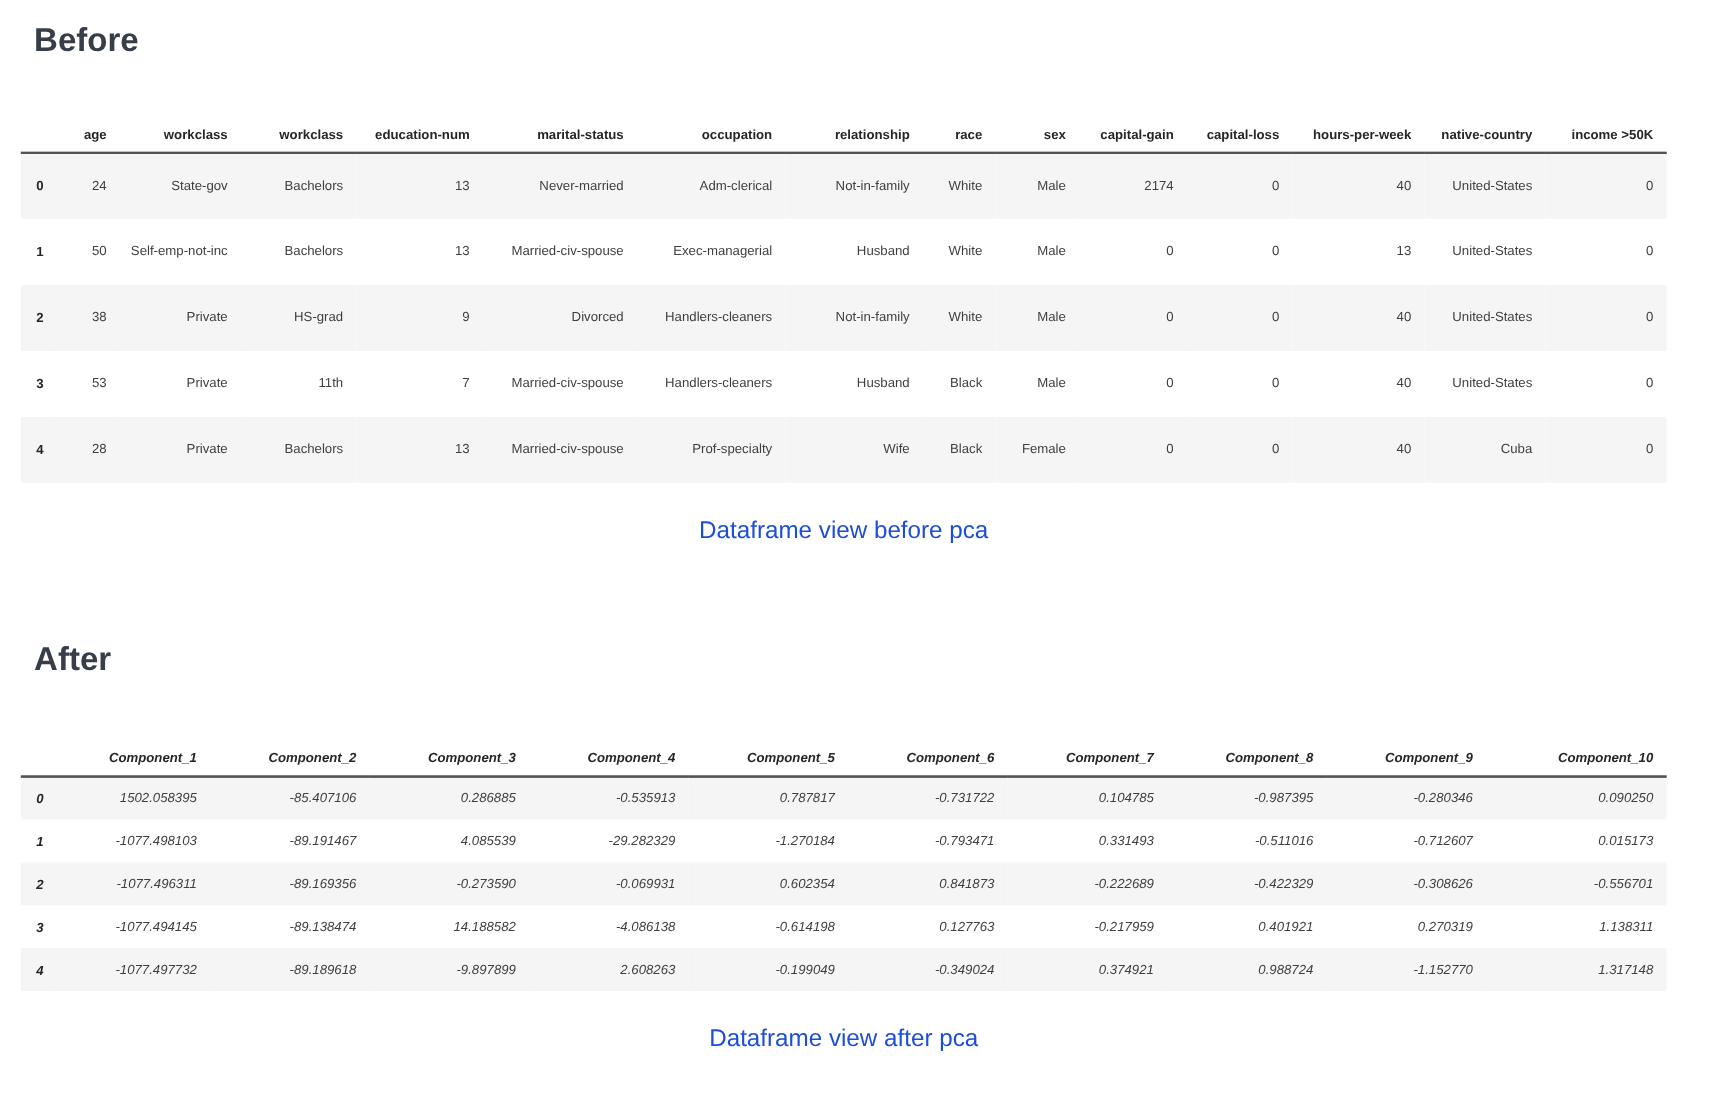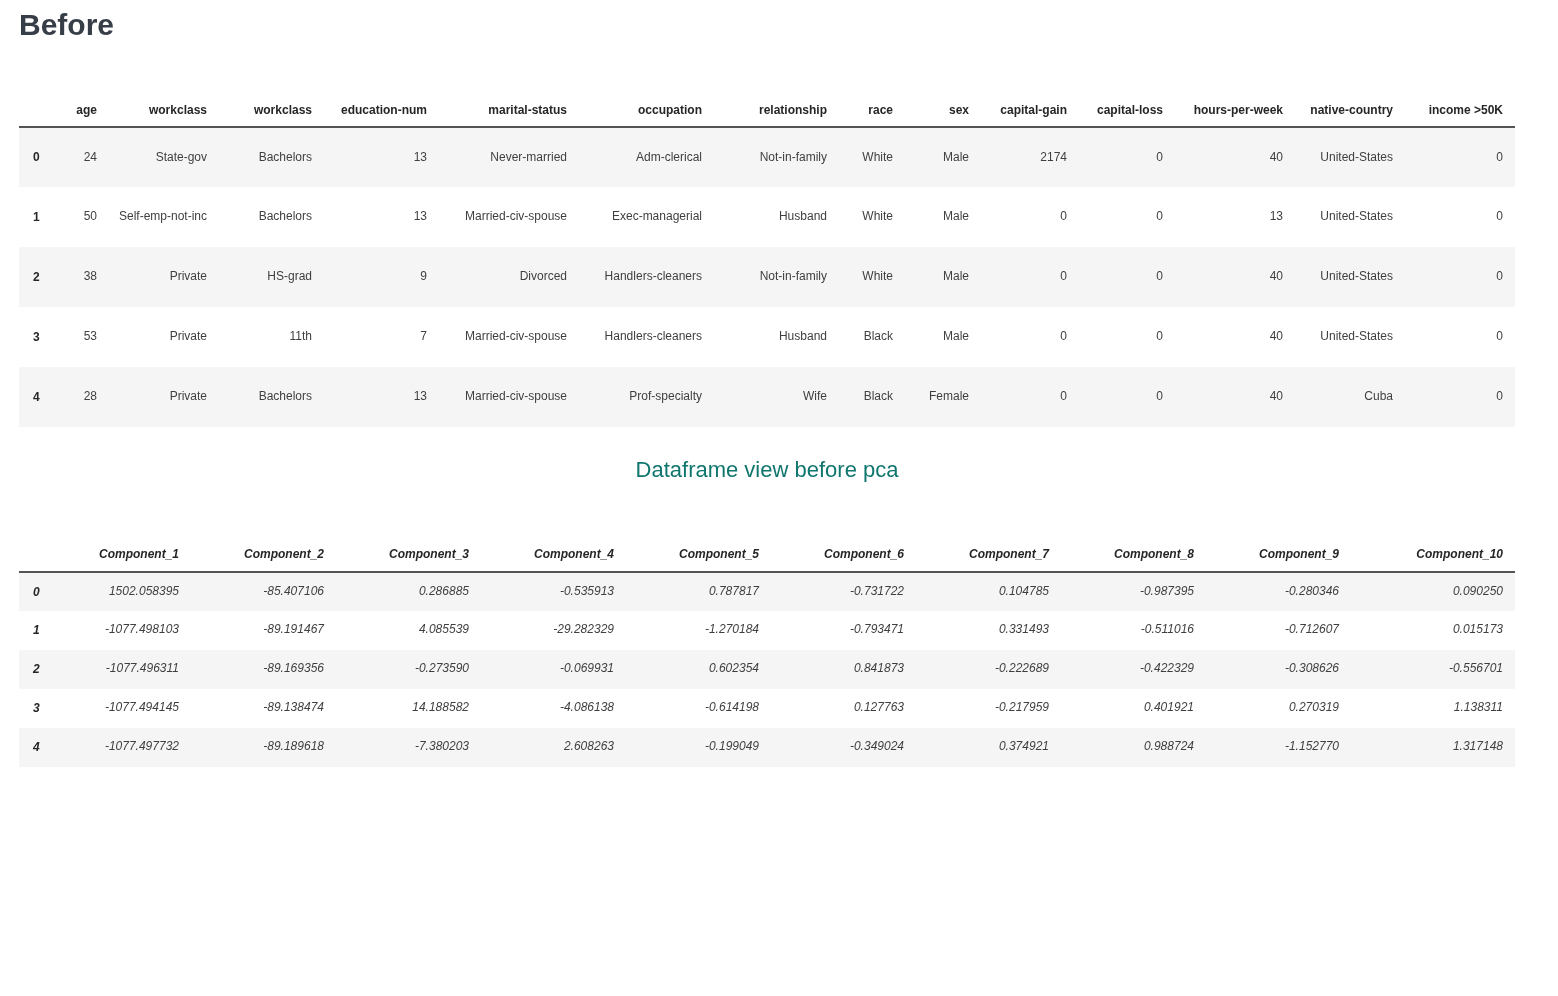--- a/index.html
+++ b/index.html
@@ -10,21 +10,21 @@
     width: 1558px;
   }
   .page {
     padding: 8px 0 20px 19px;
   }
   .section-heading {
     font-size: 30px;
     line-height: 1.15;
     font-weight: bold;
     color: #373e47;
-    margin: 0;
+    margin: 12px;
   }
   .section-heading.after {
     margin-top: 88px;
   }
   table.df {
     border-collapse: collapse;
     table-layout: fixed;
     width: 1496px;
     margin-top: 52px;
     font-size: 12px;
@@ -52,21 +52,21 @@
     text-align: left;
     vertical-align: middle;
     padding: 8px 4px 8px 14px;
   }
   table.df tbody tr:nth-child(odd) { background: #f5f5f5; }
   table.df.tbl1 tbody tr { height: 60px; }
   table.df.tbl2 tbody tr { height: 39px; }
   .caption {
     width: 1496px;
     text-align: center;
-    color: #0f766e;
+    color: #1d4ed8;
     font-size: 22px;
     line-height: 1.2;
     margin-top: 30px;
   }
 </style>
 </head>
 <body>
 
 <div class="page">
 
@@ -193,20 +193,21 @@
           <td>0</td>
           <td>40</td>
           <td>Cuba</td>
           <td>0</td>
         </tr>
       </tbody>
   </table>
 
   <div class="caption">Dataframe view before pca</div>
 
+  <h1 class="section-heading after">After</h1>
 
   <table class="df tbl2">
     <colgroup>
       <col style="width:30px">
         <col style="width:142px">
         <col style="width:145px">
       <col style="width:145px">
         <col style="width:145px">
         <col style="width:145px">
       <col style="width:145px">
@@ -280,26 +281,27 @@
           <td>0.127763</td>
           <td>-0.217959</td>
           <td>0.401921</td>
           <td>0.270319</td>
           <td>1.138311</td>
         </tr>
         <tr>
           <th>4</th>
           <td>-1077.497732</td>
           <td>-89.189618</td>
-          <td>-7.380203</td>
+          <td>-9.897899</td>
           <td>2.608263</td>
           <td>-0.199049</td>
           <td>-0.349024</td>
           <td>0.374921</td>
           <td>0.988724</td>
           <td>-1.152770</td>
           <td>1.317148</td>
         </tr>
       </tbody>
   </table>
 
+  <div class="caption">Dataframe view after pca</div>
 
 </div>
 
 </body></html>

